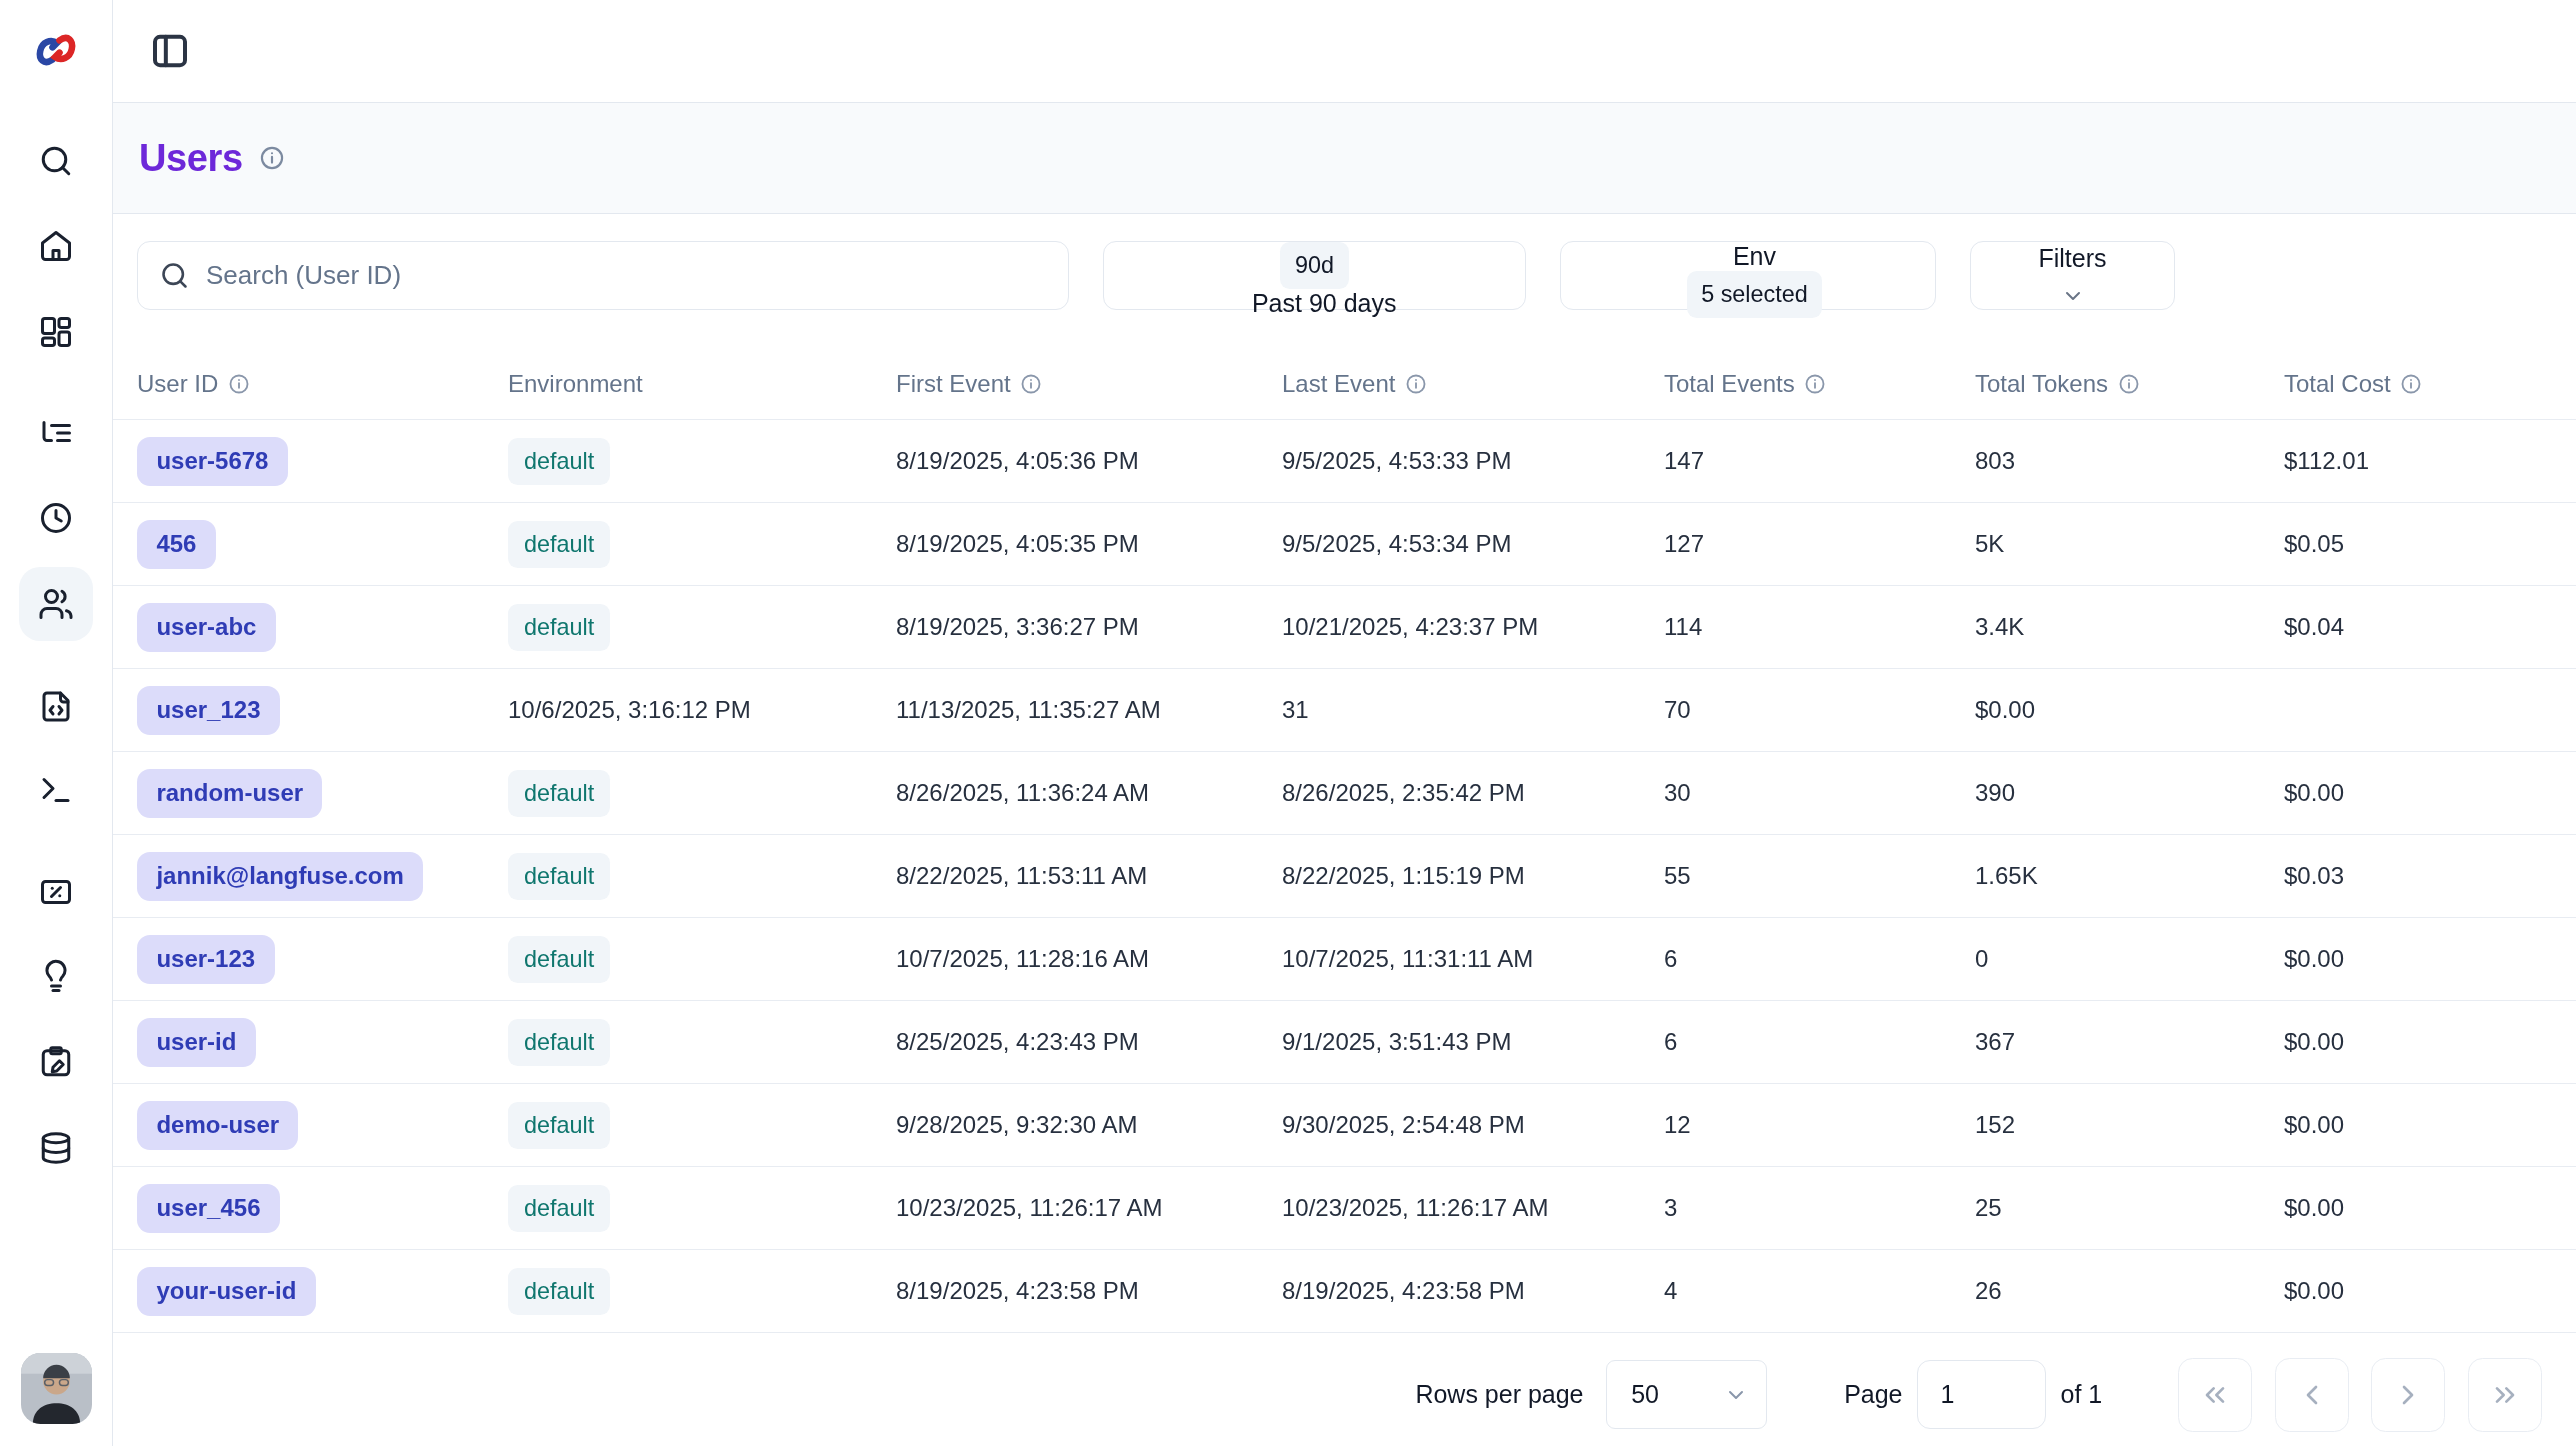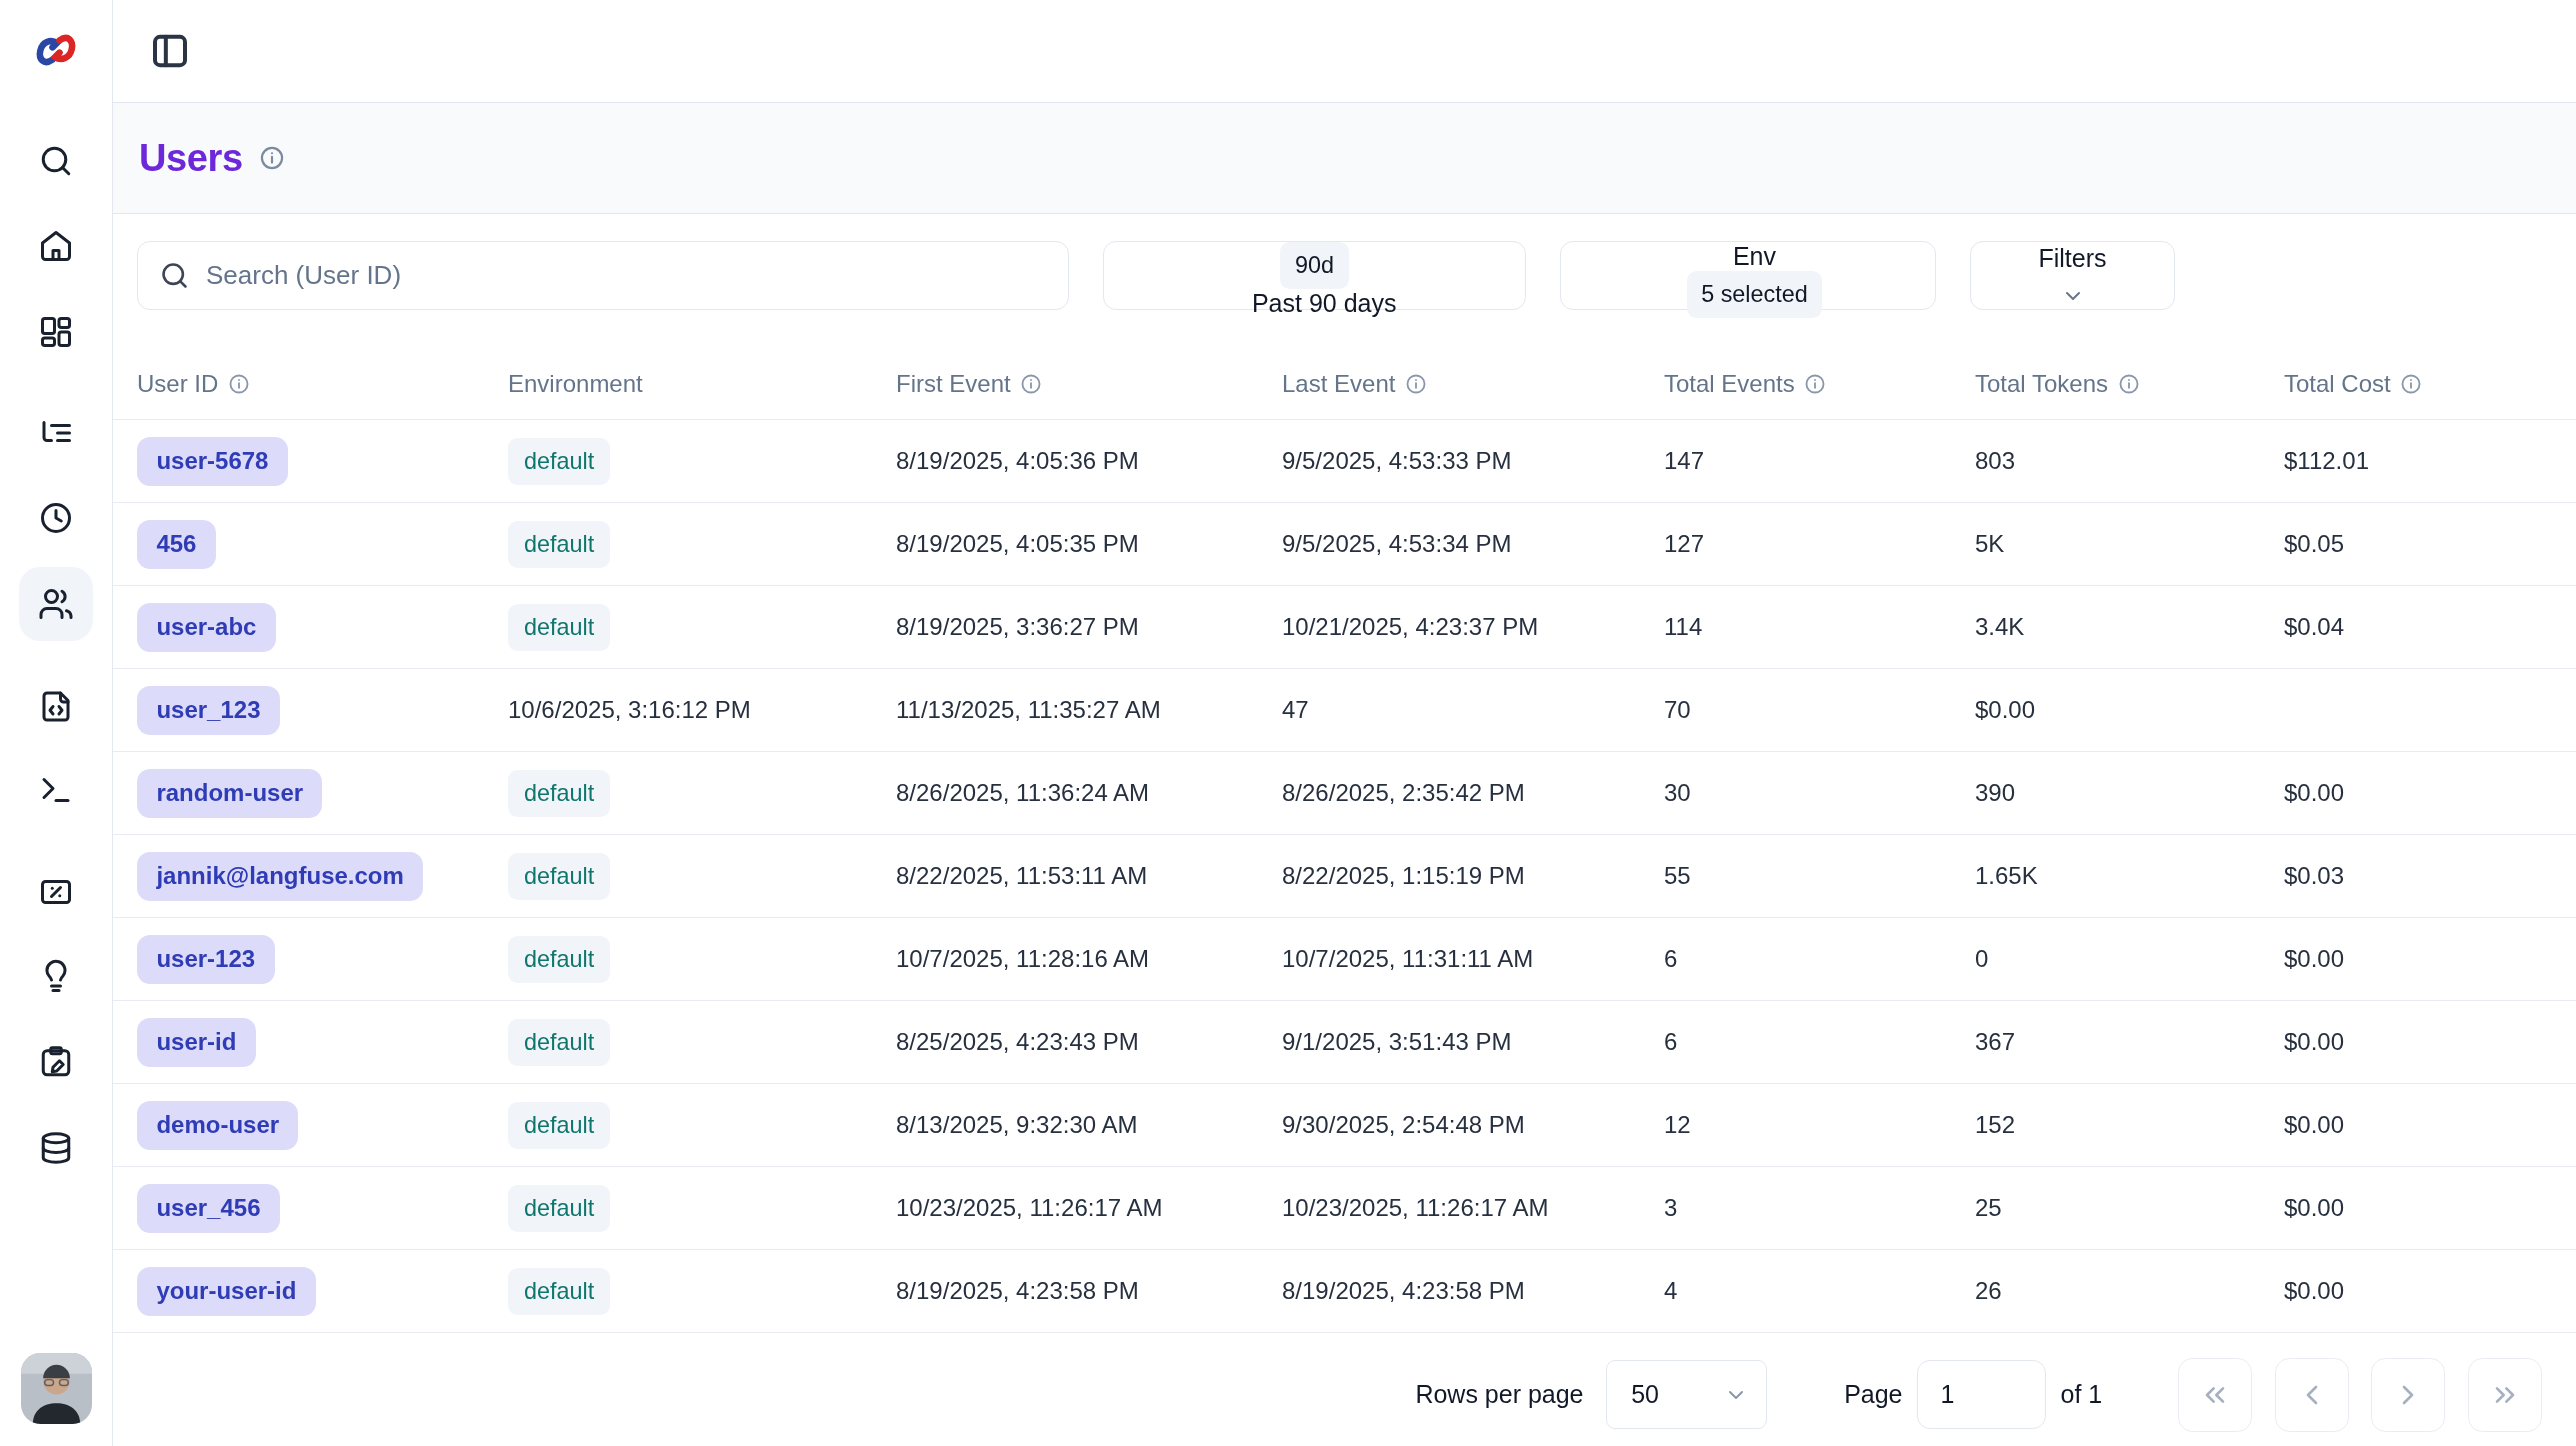--- a/index.html
+++ b/index.html
@@ -350,21 +350,21 @@
     <div class="td">10/21/2025, 4:23:37 PM</div>
     <div class="td">114</div>
     <div class="td">3.4K</div>
     <div class="td">$0.04</div>
   </div>
 
   <div class="grid-row trow">
     <div class="td"><span class="user-badge">user_123</span></div>
     <div class="td">10/6/2025, 3:16:12 PM</div>
     <div class="td">11/13/2025, 11:35:27 AM</div>
-    <div class="td">47</div>
+    <div class="td">31</div>
     <div class="td">70</div>
     <div class="td">$0.00</div>
   </div>
 
   <div class="grid-row trow">
     <div class="td"><span class="user-badge">random-user</span></div>
     <div class="td"><span class="env-badge">default</span></div>
     <div class="td">8/26/2025, 11:36:24 AM</div>
     <div class="td">8/26/2025, 2:35:42 PM</div>
     <div class="td">30</div>
@@ -398,21 +398,21 @@
     <div class="td">8/25/2025, 4:23:43 PM</div>
     <div class="td">9/1/2025, 3:51:43 PM</div>
     <div class="td">6</div>
     <div class="td">367</div>
     <div class="td">$0.00</div>
   </div>
 
   <div class="grid-row trow">
     <div class="td"><span class="user-badge">demo-user</span></div>
     <div class="td"><span class="env-badge">default</span></div>
-    <div class="td">8/13/2025, 9:32:30 AM</div>
+    <div class="td">9/28/2025, 9:32:30 AM</div>
     <div class="td">9/30/2025, 2:54:48 PM</div>
     <div class="td">12</div>
     <div class="td">152</div>
     <div class="td">$0.00</div>
   </div>
 
   <div class="grid-row trow">
     <div class="td"><span class="user-badge">user_456</span></div>
     <div class="td"><span class="env-badge">default</span></div>
     <div class="td">10/23/2025, 11:26:17 AM</div>

